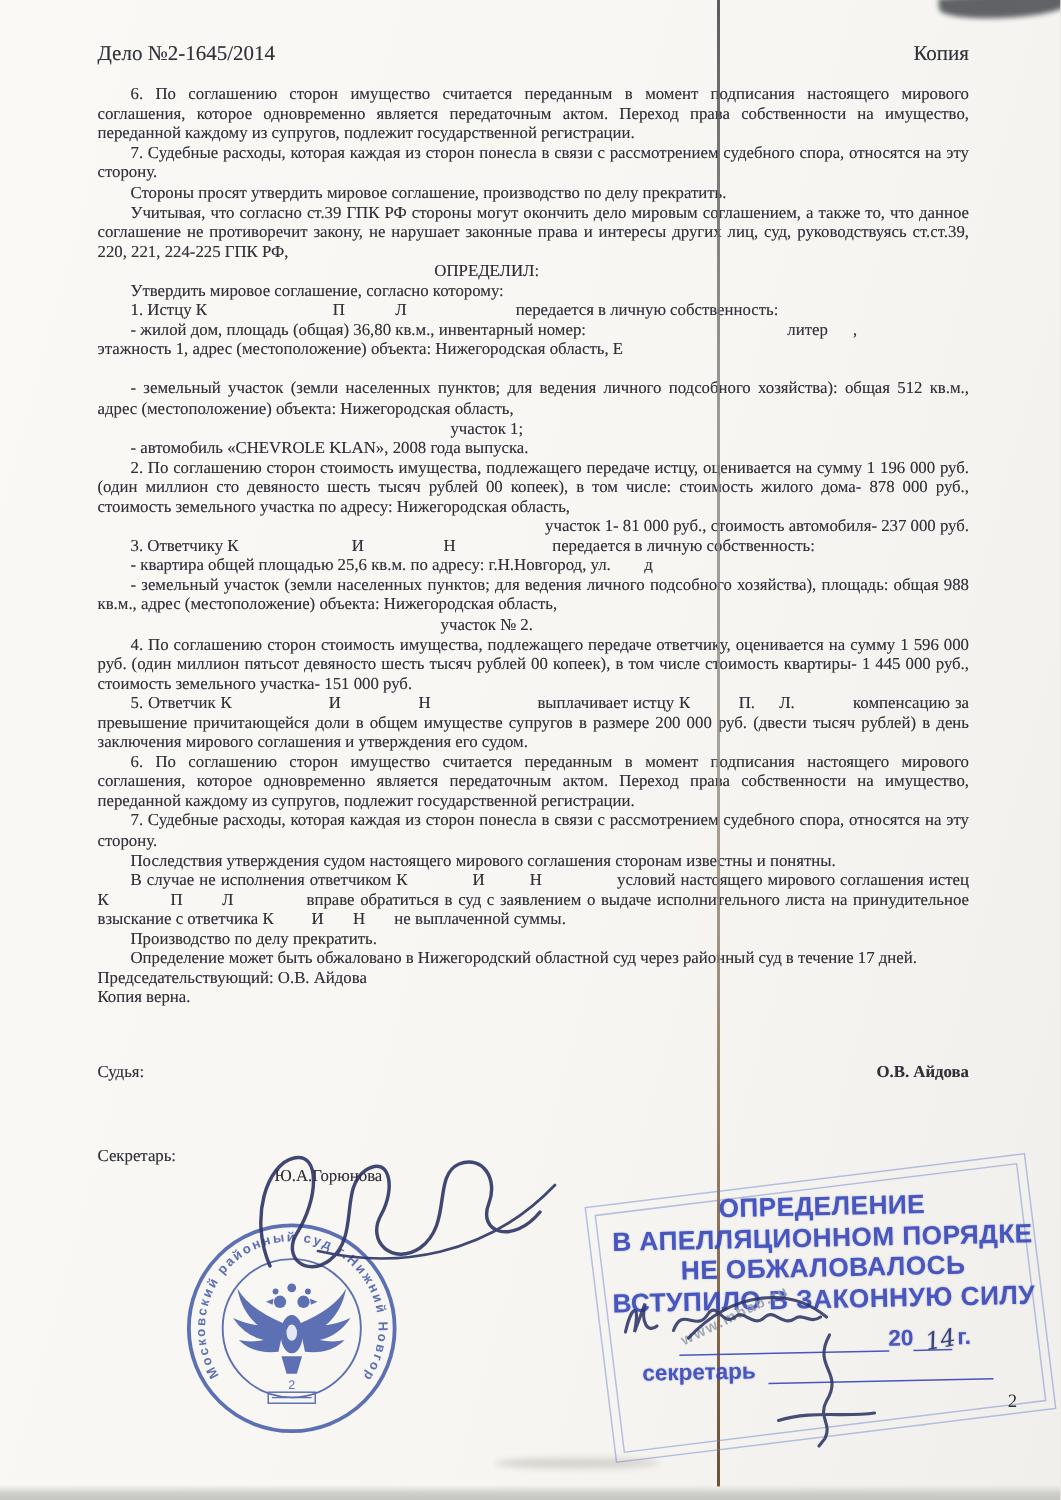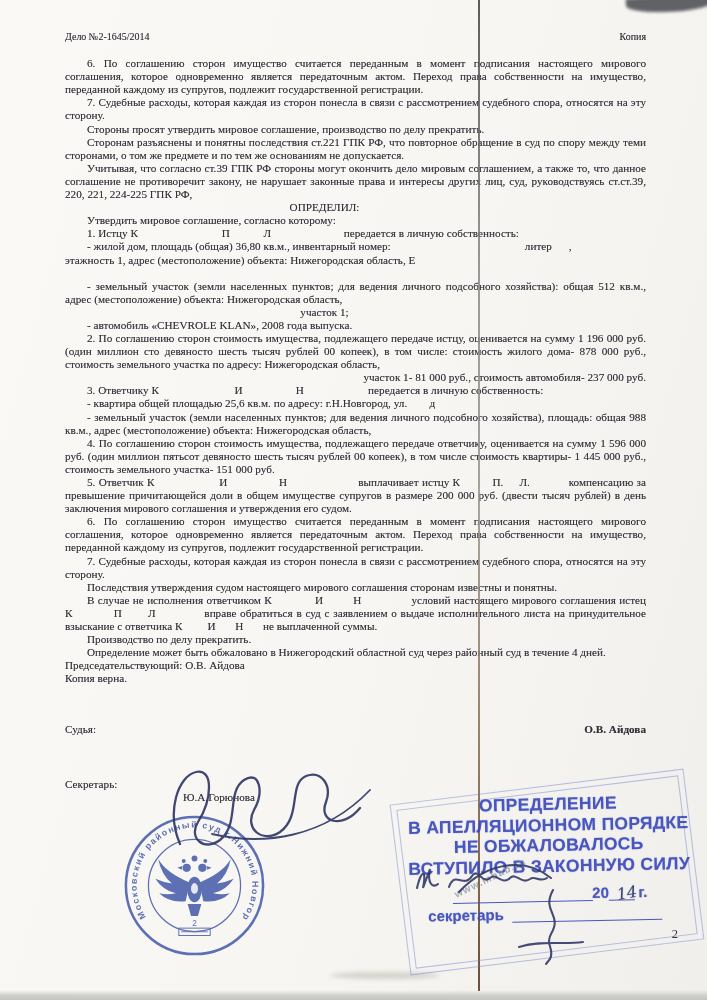--- a/index.html
+++ b/index.html
@@ -2,21 +2,21 @@
 <html><head>
 <meta charset="utf-8">
 <style>
   html,body{margin:0;padding:0;background:#e9e8e5;}
   .page{position:relative;width:707px;height:1000px;overflow:hidden;
         background:linear-gradient(105deg,#faf9f6 0%,#f7f6f2 55%,#f0efeb 100%);
         font-family:"Liberation Serif","DejaVu Serif",serif;color:#31313a;}
   
   .doc{position:absolute;left:65px;top:30px;width:581px;font-size:11.2px;line-height:13.1px;
        text-align:justify;text-shadow:0 0 .4px rgba(45,45,55,.45);}
-  .hdr{display:flex;justify-content:space-between;margin-bottom:14px;font-size:10px;}
+  .hdr{display:flex;justify-content:space-between;margin-bottom:14px;font-size:14px;}
   .doc p{margin:0;text-indent:22px;}
   .doc p.ni{text-indent:0;}
   .doc p.c{text-align:center;text-indent:0;padding-right:62px;}
   .doc p.r{text-align:right;text-indent:0;}
   .doc p.gapb{margin-bottom:13px;}
   .sigrow{display:flex;text-indent:0;}
   .sigrow.judge{margin-top:37px;justify-content:space-between;}
   .sigrow.judge .name{margin-left:130px;font-weight:bold;}
   .sigrow.sec{margin-top:42px;flex-direction:column;}
   .sigrow.sec .name{margin-left:118px;}
@@ -95,43 +95,43 @@
 <div class="page">
 
   <div class="doc">
     <div class="hdr">
       <span>Дело №2-1645/2014</span>
       <span>Копия</span>
     </div>
     <p>6. По соглашению сторон имущество считается переданным в момент подписания настоящего мирового соглашения, которое одновременно является передаточным актом. Переход права собственности на имущество, переданной каждому из супругов, подлежит государственной регистрации.</p>
     <p>7. Судебные расходы, которая каждая из сторон понесла в связи с рассмотрением судебного спора, относятся на эту сторону.</p>
     <p>Стороны просят утвердить мировое соглашение, производство по делу прекратить.</p>
-    <p>Сторонам разъяснены и понятны последствия ст.221 ГПК РФ, что повторное обращение в суд по спору между теми сторонами, о том же предмете и по тем же основаниям не допускается.</p>
     <p>Учитывая, что согласно ст.39 ГПК РФ стороны могут окончить дело мировым соглашением, а также то, что данное соглашение не противоречит закону, не нарушает законные права и интересы других лиц, суд, руководствуясь ст.ст.39, 220, 221, 224-225 ГПК РФ,</p>
     <p class="c">ОПРЕДЕЛИЛ:</p>
     <p>Утвердить мировое соглашение, согласно которому:</p>
     <p>1. Истцу К&nbsp;&nbsp;&nbsp;&nbsp;&nbsp;&nbsp;&nbsp;&nbsp;&nbsp;&nbsp;&nbsp;&nbsp;&nbsp;&nbsp;&nbsp;&nbsp;&nbsp;&nbsp;&nbsp;&nbsp;&nbsp;&nbsp;&nbsp;&nbsp;&nbsp;&nbsp;&nbsp;&nbsp;&nbsp;&nbsp;П&nbsp;&nbsp;&nbsp;&nbsp;&nbsp;&nbsp;&nbsp;&nbsp;&nbsp;&nbsp;&nbsp;&nbsp;Л&nbsp;&nbsp;&nbsp;&nbsp;&nbsp;&nbsp;&nbsp;&nbsp;&nbsp;&nbsp;&nbsp;&nbsp;&nbsp;&nbsp;&nbsp;&nbsp;&nbsp;&nbsp;&nbsp;&nbsp;&nbsp;&nbsp;&nbsp;&nbsp;&nbsp;&nbsp;передается в личную собственность:</p>
     <p>- жилой дом, площадь (общая) 36,80 кв.м., инвентарный номер:&nbsp;&nbsp;&nbsp;&nbsp;&nbsp;&nbsp;&nbsp;&nbsp;&nbsp;&nbsp;&nbsp;&nbsp;&nbsp;&nbsp;&nbsp;&nbsp;&nbsp;&nbsp;&nbsp;&nbsp;&nbsp;&nbsp;&nbsp;&nbsp;&nbsp;&nbsp;&nbsp;&nbsp;&nbsp;&nbsp;&nbsp;&nbsp;&nbsp;&nbsp;&nbsp;&nbsp;&nbsp;&nbsp;&nbsp;&nbsp;&nbsp;&nbsp;&nbsp;&nbsp;&nbsp;&nbsp;&nbsp;&nbsp;литер&nbsp;&nbsp;&nbsp;&nbsp;&nbsp;&nbsp;,</p>
     <p class="ni gapb">этажность 1, адрес (местоположение) объекта: Нижегородская область, Е</p>
     <p>- земельный участок (земли населенных пунктов; для ведения личного подсобного хозяйства): общая 512 кв.м., адрес (местоположение) объекта: Нижегородская область,</p>
     <p class="c">участок 1;</p>
     <p>- автомобиль «CHEVROLE KLAN», 2008 года выпуска.</p>
     <p>2. По соглашению сторон стоимость имущества, подлежащего передаче истцу, оценивается на сумму 1 196 000 руб. (один миллион сто девяносто шесть тысяч рублей 00 копеек), в том числе: стоимость жилого дома- 878 000 руб., стоимость земельного участка по адресу: Нижегородская область,</p>
     <p class="r">участок 1- 81 000 руб., стоимость автомобиля- 237 000 руб.</p>
     <p>3. Ответчику К&nbsp;&nbsp;&nbsp;&nbsp;&nbsp;&nbsp;&nbsp;&nbsp;&nbsp;&nbsp;&nbsp;&nbsp;&nbsp;&nbsp;&nbsp;&nbsp;&nbsp;&nbsp;&nbsp;&nbsp;&nbsp;&nbsp;&nbsp;&nbsp;&nbsp;&nbsp;&nbsp;И&nbsp;&nbsp;&nbsp;&nbsp;&nbsp;&nbsp;&nbsp;&nbsp;&nbsp;&nbsp;&nbsp;&nbsp;&nbsp;&nbsp;&nbsp;&nbsp;&nbsp;&nbsp;&nbsp;Н&nbsp;&nbsp;&nbsp;&nbsp;&nbsp;&nbsp;&nbsp;&nbsp;&nbsp;&nbsp;&nbsp;&nbsp;&nbsp;&nbsp;&nbsp;&nbsp;&nbsp;&nbsp;&nbsp;&nbsp;&nbsp;&nbsp;&nbsp;передается в личную собственность:</p>
     <p>- квартира общей площадью 25,6 кв.м. по адресу: г.Н.Новгород, ул.&nbsp;&nbsp;&nbsp;&nbsp;&nbsp;&nbsp;&nbsp;&nbsp;д</p>
     <p>- земельный участок (земли населенных пунктов; для ведения личного подсобного хозяйства), площадь: общая 988 кв.м., адрес (местоположение) объекта: Нижегородская область,</p>
+    <p class="c">участок № 2.</p>
     <p>4. По соглашению сторон стоимость имущества, подлежащего передаче ответчику, оценивается на сумму 1 596 000 руб. (один миллион пятьсот девяносто шесть тысяч рублей 00 копеек), в том числе стоимость квартиры- 1 445 000 руб., стоимость земельного участка- 151 000 руб.</p>
     <p>5. Ответчик К&nbsp;&nbsp;&nbsp;&nbsp;&nbsp;&nbsp;&nbsp;&nbsp;&nbsp;&nbsp;&nbsp;&nbsp;&nbsp;&nbsp;&nbsp;&nbsp;&nbsp;&nbsp;&nbsp;&nbsp;И&nbsp;&nbsp;&nbsp;&nbsp;&nbsp;&nbsp;&nbsp;&nbsp;&nbsp;&nbsp;&nbsp;&nbsp;&nbsp;&nbsp;&nbsp;&nbsp;Н&nbsp;&nbsp;&nbsp;&nbsp;&nbsp;&nbsp;&nbsp;&nbsp;&nbsp;&nbsp;&nbsp;&nbsp;&nbsp;&nbsp;&nbsp;&nbsp;&nbsp;&nbsp;&nbsp;&nbsp;&nbsp;&nbsp;выплачивает истцу К&nbsp;&nbsp;&nbsp;&nbsp;&nbsp;&nbsp;&nbsp;&nbsp;&nbsp;&nbsp;П.&nbsp;&nbsp;&nbsp;&nbsp;&nbsp;Л.&nbsp;&nbsp;&nbsp;&nbsp;&nbsp;&nbsp;&nbsp;&nbsp;&nbsp;&nbsp;&nbsp;&nbsp;компенсацию за превышение причитающейся доли в общем имуществе супругов в размере 200 000 руб. (двести тысяч рублей) в день заключения мирового соглашения и утверждения его судом.</p>
     <p>6. По соглашению сторон имущество считается переданным в момент подписания настоящего мирового соглашения, которое одновременно является передаточным актом. Переход права собственности на имущество, переданной каждому из супругов, подлежит государственной регистрации.</p>
     <p>7. Судебные расходы, которая каждая из сторон понесла в связи с рассмотрением судебного спора, относятся на эту сторону.</p>
     <p>Последствия утверждения судом настоящего мирового соглашения сторонам известны и понятны.</p>
     <p>В случае не исполнения ответчиком К&nbsp;&nbsp;&nbsp;&nbsp;&nbsp;&nbsp;&nbsp;&nbsp;&nbsp;&nbsp;&nbsp;&nbsp;&nbsp;И&nbsp;&nbsp;&nbsp;&nbsp;&nbsp;&nbsp;&nbsp;&nbsp;&nbsp;Н&nbsp;&nbsp;&nbsp;&nbsp;&nbsp;&nbsp;&nbsp;&nbsp;&nbsp;&nbsp;&nbsp;&nbsp;&nbsp;&nbsp;&nbsp;условий настоящего мирового соглашения истец К&nbsp;&nbsp;&nbsp;&nbsp;&nbsp;&nbsp;&nbsp;&nbsp;&nbsp;&nbsp;&nbsp;П&nbsp;&nbsp;&nbsp;&nbsp;&nbsp;&nbsp;&nbsp;Л&nbsp;&nbsp;&nbsp;&nbsp;&nbsp;&nbsp;&nbsp;&nbsp;&nbsp;&nbsp;&nbsp;&nbsp;&nbsp;вправе обратиться в суд с заявлением о выдаче исполнительного листа на принудительное взыскание с ответчика К&nbsp;&nbsp;&nbsp;&nbsp;&nbsp;&nbsp;&nbsp;&nbsp;&nbsp;И&nbsp;&nbsp;&nbsp;&nbsp;&nbsp;&nbsp;&nbsp;Н&nbsp;&nbsp;&nbsp;&nbsp;&nbsp;&nbsp;&nbsp;не выплаченной суммы.</p>
     <p>Производство по делу прекратить.</p>
-    <p>Определение может быть обжаловано в Нижегородский областной суд через районный суд в течение 4 дней.</p>
+    <p>Определение может быть обжаловано в Нижегородский областной суд через районный суд в течение 17 дней.</p>
     <p class="ni">Председательствующий: О.В. Айдова</p>
     <p class="ni">Копия верна.</p>
 
     <div class="sigrow judge">
       <span>Судья:</span>
       <span class="name">О.В. Айдова</span>
     </div>
     <div class="sigrow sec">
       <span>Секретарь:</span>
       <span class="name">Ю.А.Горюнова</span>

